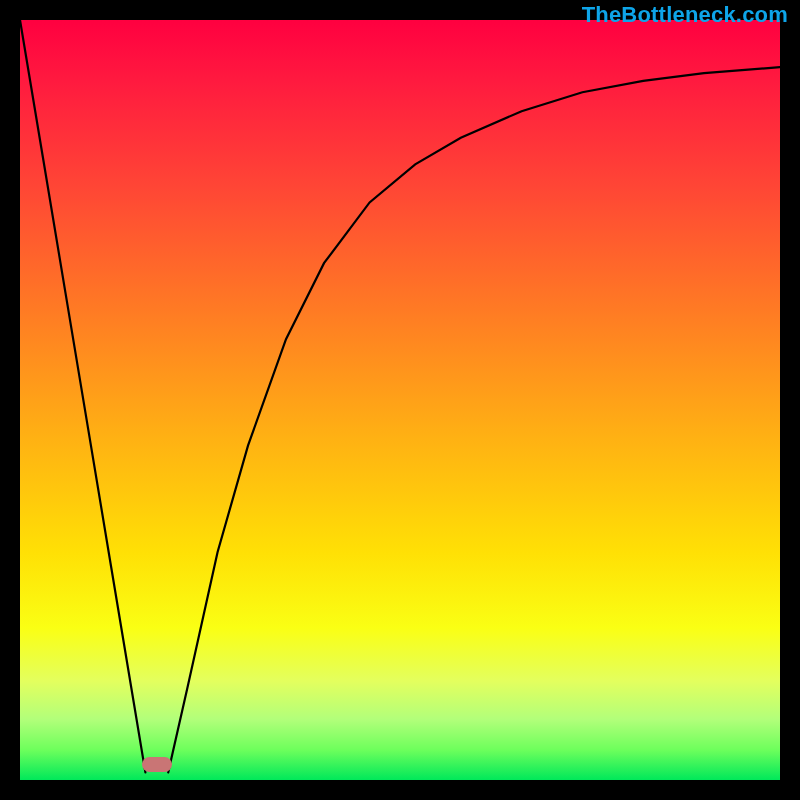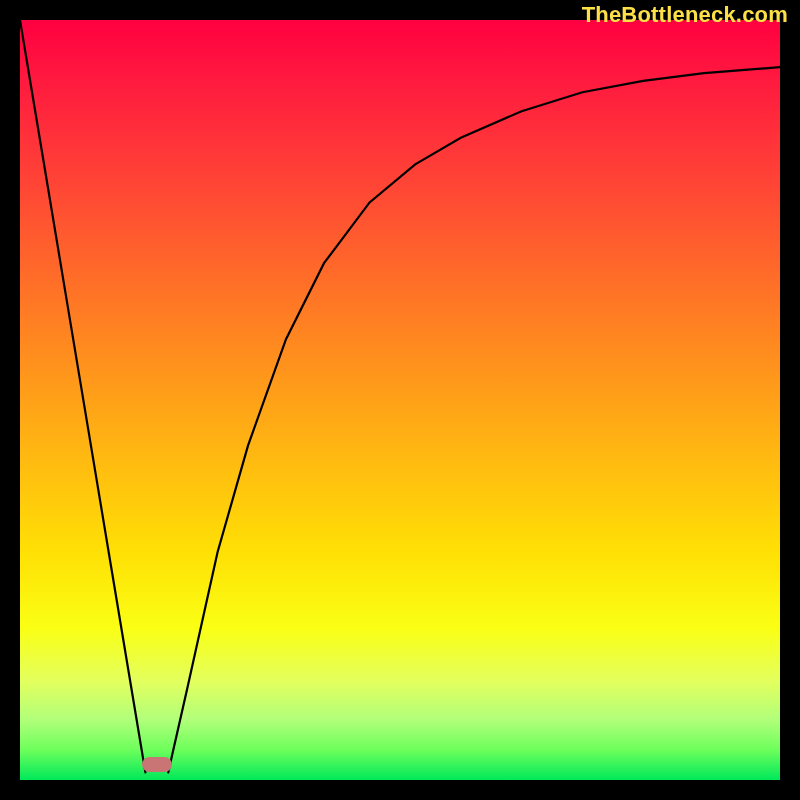--- a/index.html
+++ b/index.html
@@ -10,21 +10,21 @@
     position: relative;
     overflow: hidden;
   }
   .watermark {
     position: absolute;
     top: 2px;
     right: 12px;
     font-family: Arial, Helvetica, sans-serif;
     font-size: 22px;
     font-weight: 600;
-    color: #fde047;
+    color: #0ea5e9;
     z-index: 10;
     letter-spacing: 0.2px;
   }
   .plot-area {
     position: absolute;
     left: 20px;
     top: 20px;
     width: 760px;
     height: 760px;
     overflow: hidden;

